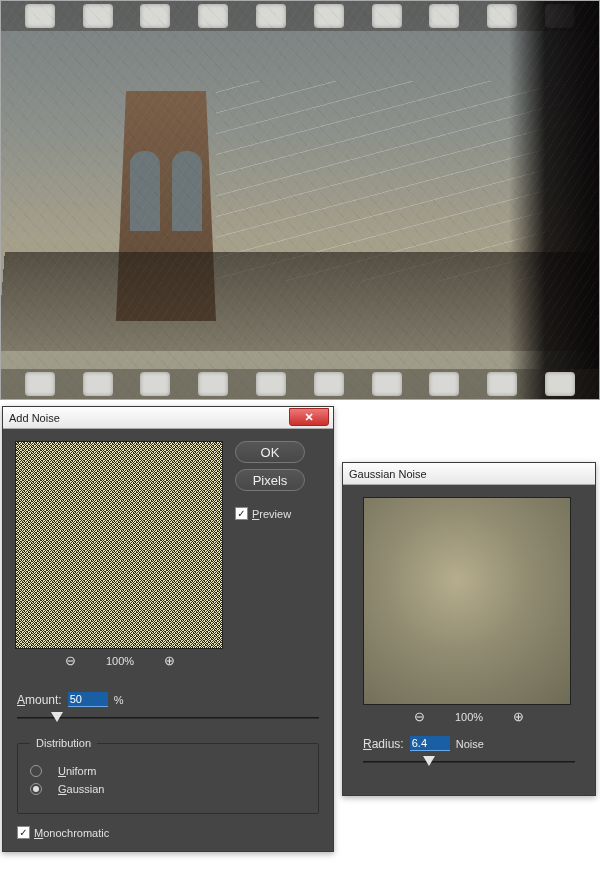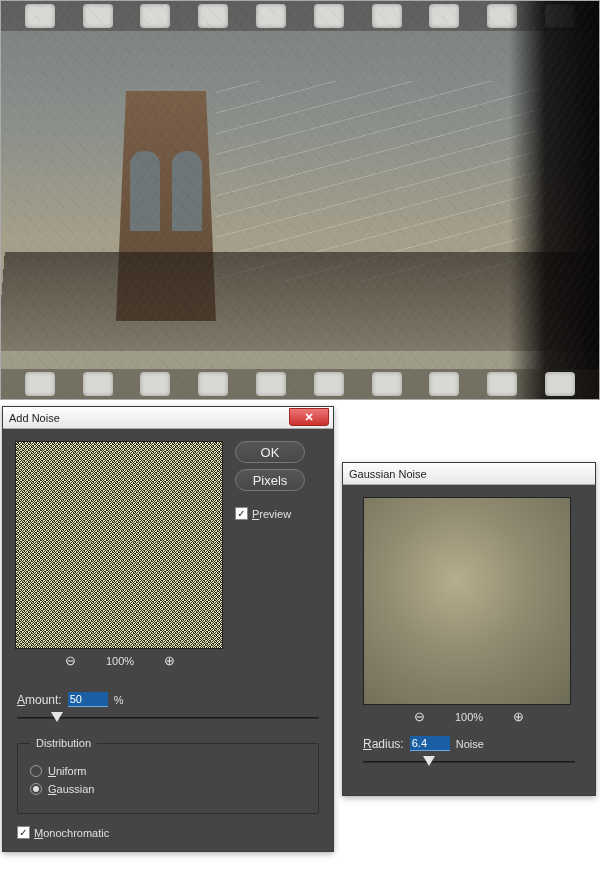--- a/index.html
+++ b/index.html
@@ -235,21 +235,21 @@
     border-radius: 2px;
     margin: 4px 0 12px 0;
     padding: 10px 12px 12px 12px;
     color:#e0e0e0;
   }
   fieldset.distribution legend {
     padding: 0 6px;
     font-size:11px;
   }
   .radio-row {
-    display:flex; align-items:center; gap:6px;
+    display:flex; align-items:center; gap:16px;
     margin: 6px 0;
     cursor:pointer;
   }
   .radio {
     width:12px; height:12px;
     border-radius:50%;
     border:1px solid #999;
     background:#454545;
     display:flex; align-items:center; justify-content:center;
   }

